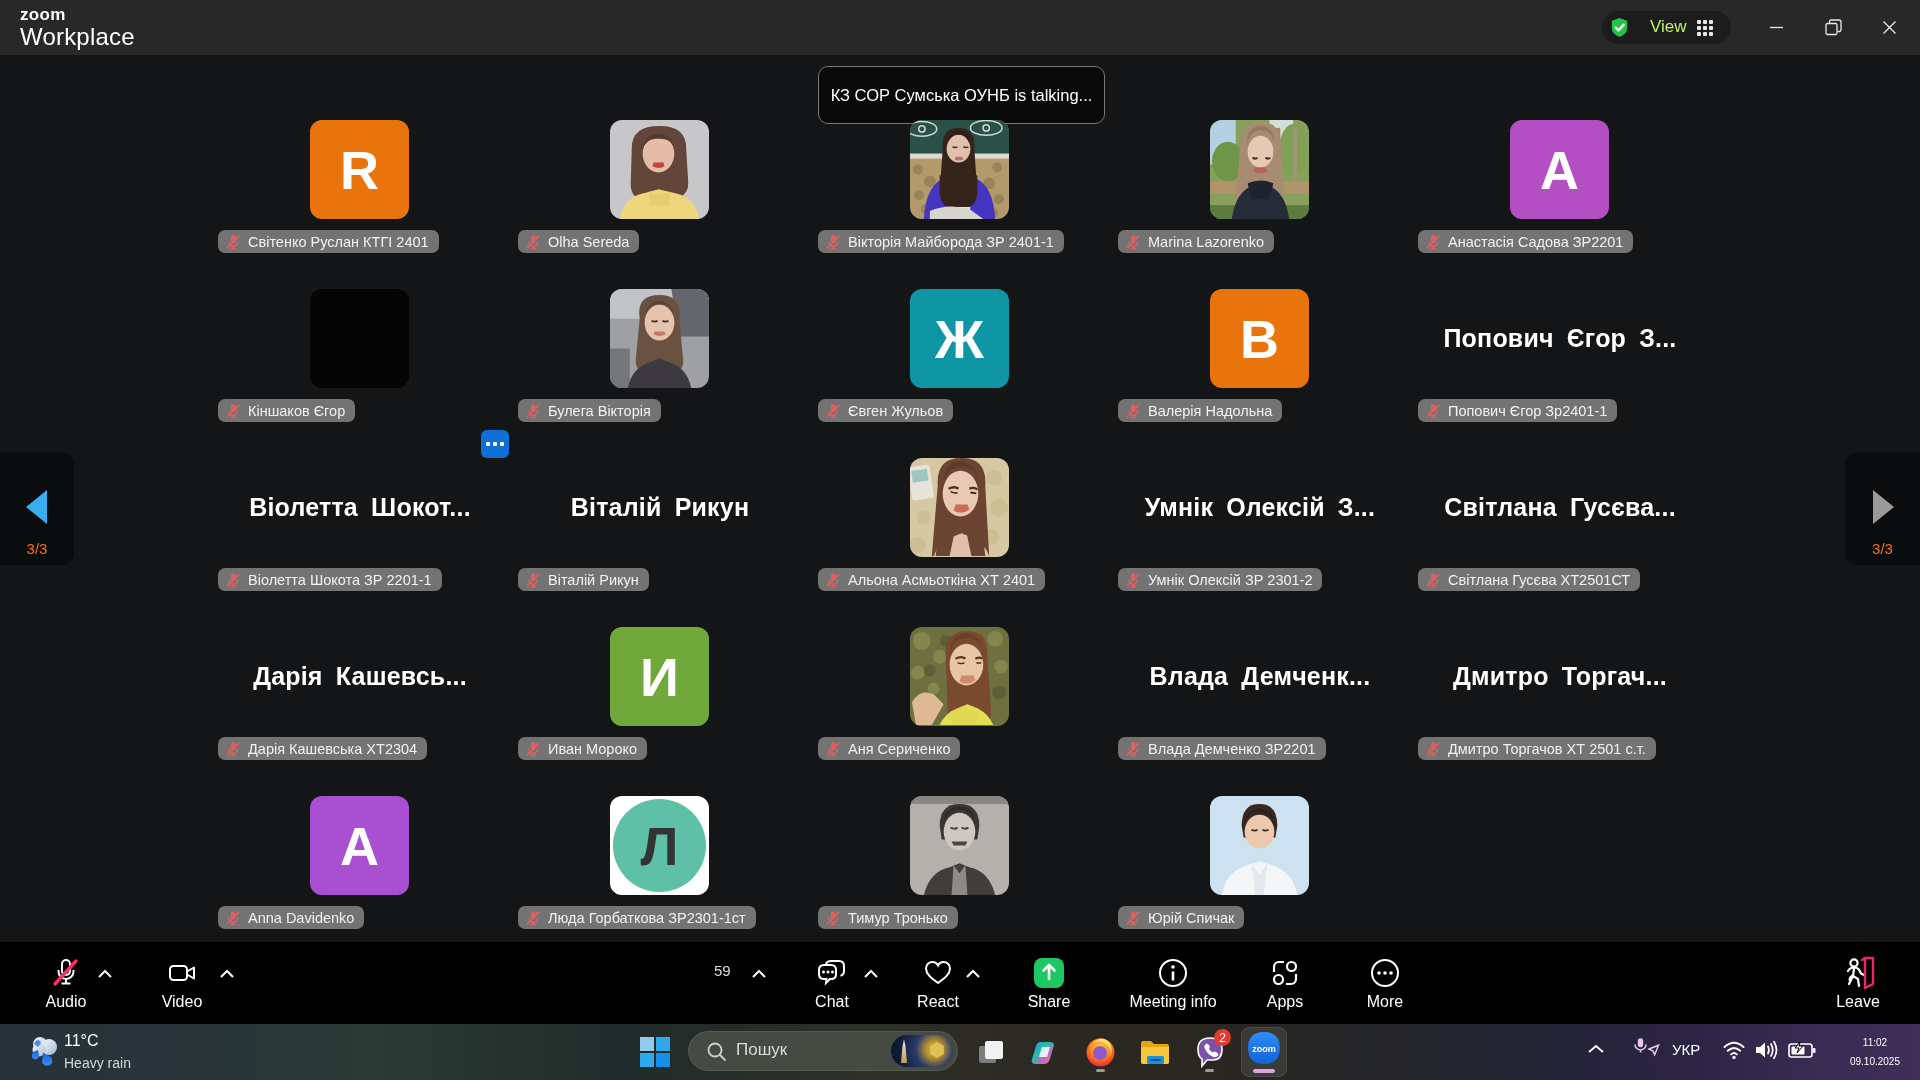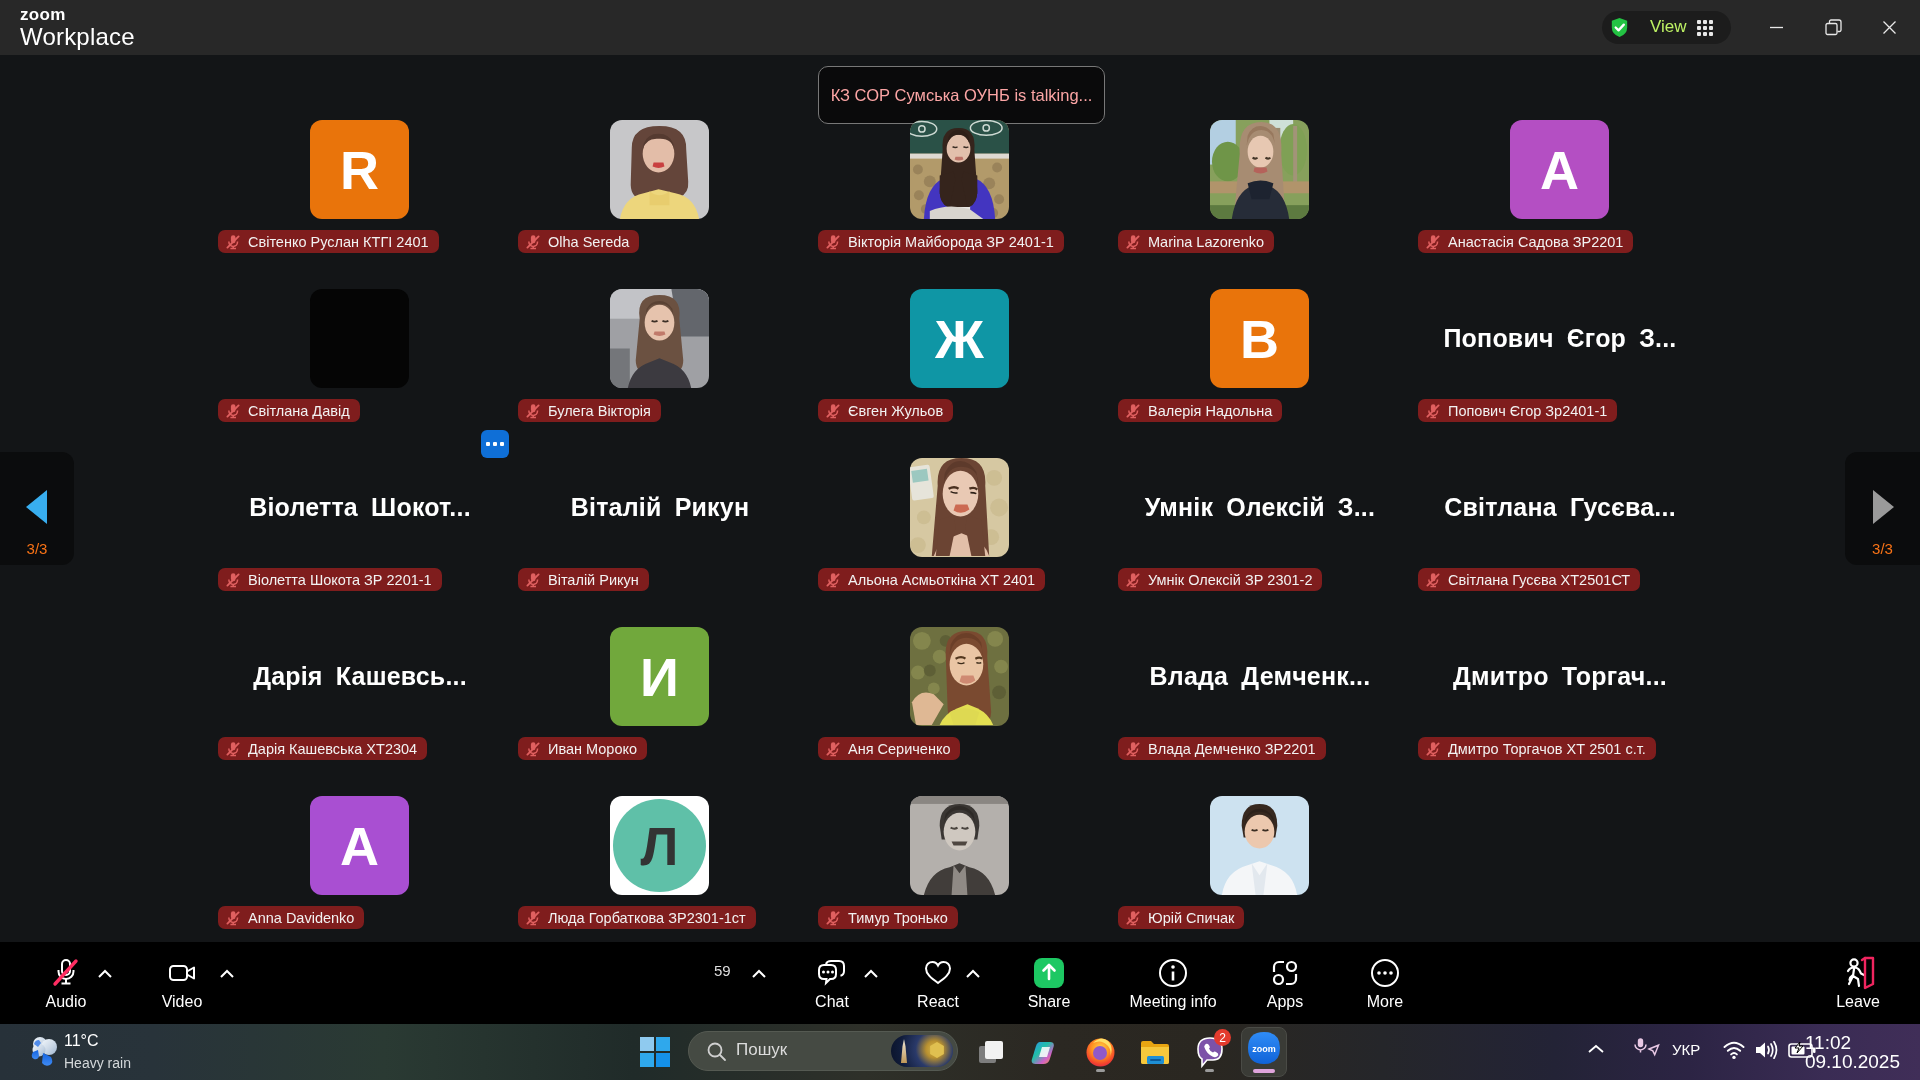--- a/index.html
+++ b/index.html
@@ -6,29 +6,29 @@
 font-family:"Liberation Sans",sans-serif;}
 
 #titlebar{position:absolute;left:0;top:0;width:1920px;height:55px;background:#282828;}
 #zlogo{position:absolute;left:20px;top:6px;color:#fff;}
 #zlogo .z1{font-size:17px;font-weight:bold;letter-spacing:.3px;line-height:18px}
 #zlogo .z2{font-size:24px;font-weight:400;line-height:26px;letter-spacing:.2px}
 #viewpill{position:absolute;left:1602px;top:11px;width:129px;height:33px;background:#1c1c1c;border-radius:17px;display:flex;align-items:center;}
 #viewpill .vtext{position:absolute;left:48px;top:6px;color:#bef264;font-size:17px}
 .wbtn{position:absolute;top:0;width:46px;height:55px;display:flex;align-items:center;justify-content:center;color:#e8e8e8}
 
-#tooltip{position:absolute;left:818px;top:66px;width:287px;height:58px;background:#0a0a0b;border:1px solid #787878;border-radius:10px;display:flex;align-items:center;justify-content:center;color:#fca5a5;font-size:16.5px;white-space:nowrap;}
+#tooltip{position:absolute;left:818px;top:66px;width:287px;height:58px;background:#0a0a0b;border:1px solid #787878;border-radius:10px;display:flex;align-items:center;justify-content:center;color:#ffffff;font-size:16.5px;white-space:nowrap;}
 
 #gal{position:absolute;left:210px;top:85px;width:1500px;height:845px;display:flex;flex-wrap:wrap;align-content:flex-start;}
 .tile{position:relative;width:300px;height:169px;}
 .av{position:absolute;left:100px;top:35px;width:99px;height:99px;border-radius:12px;display:flex;align-items:center;justify-content:center;font-size:54px;font-weight:bold;overflow:hidden}
 .av svg{display:block}
 .lcirc{width:93px;height:93px;border-radius:50%;background:#5fc0a8;color:#333;display:flex;align-items:center;justify-content:center}
 .big{position:absolute;left:0;top:0;width:300px;height:169px;display:flex;align-items:center;justify-content:center;color:#fff;font-size:25px;font-weight:bold;letter-spacing:.2px;word-spacing:6px;white-space:nowrap}
-.lab{position:absolute;left:8px;bottom:1px;height:23px;background:#7f1d1d;border-radius:7px;display:inline-flex;align-items:center;padding:0 10px 0 7px;max-width:286px}
+.lab{position:absolute;left:8px;bottom:1px;height:23px;background:#737373;border-radius:7px;display:inline-flex;align-items:center;padding:0 10px 0 7px;max-width:286px}
 .lab span{color:#f2f2f2;font-size:14.5px;margin-left:7px;white-space:nowrap}
 .lmic{flex:0 0 16px}
 
 #pgl{position:absolute;left:0;top:452px;width:74px;height:113px;background:#0b0c0d;border-radius:0 12px 12px 0;}
 #pgr{position:absolute;left:1845px;top:452px;width:75px;height:113px;background:#0b0c0d;border-radius:12px 0 0 12px;}
 .tri-l{position:absolute;left:26px;top:38px;width:0;height:0;border-top:17px solid transparent;border-bottom:17px solid transparent;border-right:21px solid #38aeef}
 .tri-r{position:absolute;left:28px;top:38px;width:0;height:0;border-top:17px solid transparent;border-bottom:17px solid transparent;border-left:21px solid #9a9a9a}
 .pgt{position:absolute;left:0;width:100%;top:88px;text-align:center;color:#f97316;font-size:15px}
 #dots3{position:absolute;left:481px;top:430px;width:28px;height:28px;border-radius:6px;background:#0f6fd7;display:flex;align-items:center;justify-content:center;gap:3px}
 #dots3 i{width:4px;height:4px;background:#fff;border-radius:1px}
@@ -36,21 +36,21 @@
 #toolbar{position:absolute;left:0;top:942px;width:1920px;height:82px;background:#000;}
 .tbtn{position:absolute;top:0;height:82px;color:#fff;text-align:center}
 .tbtn .ticon{position:absolute;left:50%;transform:translateX(-50%);top:14px;height:34px;display:flex;align-items:center}
 .tbtn .tlab{position:absolute;left:50%;transform:translateX(-50%);top:51px;font-size:16px;white-space:nowrap;}
 .chev{position:absolute;top:27px}
 .t59{position:absolute;top:20px;font-size:15px;color:#ddd}
 
 #taskbar{position:absolute;left:0;top:1024px;width:1920px;height:56px;
 background:linear-gradient(90deg,#273139 0%,#28333a 8%,#2a3a33 20%,#202b29 33%,#2e3029 45%,#2b2822 55%,#2a2721 63%,#25262a 72%,#232336 81%,#2c2444 88%,#3a2c54 95%,#402e58 100%);}
 .tic{position:absolute;top:1038px}
-#clock{position:absolute;right:20px;top:1033px;text-align:left;font-size:19px;line-height:19px;color:#fff}
+#clock{position:absolute;right:20px;top:1033px;text-align:center;font-size:10px;line-height:19px;color:#fff}
 #wxt{position:absolute;left:64px;top:1030px;color:#fff;font-size:16px;line-height:22px}
 #wxt .wx2{font-size:14px;color:#d4d8da}
 #search{position:absolute;left:688px;top:1031px;width:270px;height:40px;border-radius:20px;background:#454a43;border:1px solid #555a52;}
 #search .stext{position:absolute;left:47px;top:8px;color:#dcdcdc;font-size:17px}
 #bingimg{position:absolute;right:4px;top:3px;width:62px;height:32px;border-radius:16px;background:radial-gradient(circle at 70% 45%,#d8b84a 0%,#b89030 18%,#2a3a6a 40%,#101c3a 75%,#0a1228 100%);overflow:hidden}
 #bingimg .jw{position:absolute;left:38px;top:7px;width:16px;height:16px;background:#e0c050;clip-path:polygon(50% 0,93% 25%,93% 75%,50% 100%,7% 75%,7% 25%)}
 #bingimg .rk{position:absolute;left:8px;top:4px;width:10px;height:24px;background:linear-gradient(#f0e8d8,#c09858);clip-path:polygon(20% 100%,35% 30%,50% 0,65% 30%,80% 100%)}
 .appdash{position:absolute;top:1069px;width:9px;height:3px;border-radius:2px;background:#9a9a9a}
 #zoomact{position:absolute;left:1241px;top:1027px;width:46px;height:50px;background:#3a3b36;border:1px solid #4a4b46;border-radius:8px}
 #zoomdash{position:absolute;left:1253px;top:1069px;width:22px;height:4px;border-radius:2px;background:#dfa4dc}
@@ -227,21 +227,21 @@
     </div>
     <div class="tile">
       <div class="av" style="background:#050505;color:#fff"></div>
       <div class="lab">
         <svg class="lmic" width="16" height="16" viewBox="0 0 16 16">
 <rect x="5.9" y="1.2" width="4.6" height="8" rx="2.3" fill="#e06060"></rect>
 <path d="M3.9 7.4 v0.7 a4.3 4.3 0 0 0 8.6 0 v-0.7" stroke="#e06060" stroke-width="1.5" fill="none"></path>
 <path d="M8.2 12.4 v1.8 M5.4 14.4 h5.6" stroke="#e06060" stroke-width="1.5"></path>
 <path d="M2.4 13.6 L13.6 2.4" stroke="#e06060" stroke-width="1.9" stroke-linecap="round"></path>
 </svg>
-        <span>Світлана Давід</span>
+        <span>Кіншаков Єгор</span>
       </div>
     </div>
     <div class="tile">
       <div class="av photo">
         <svg width="99" height="99" viewBox="0 0 100 100">
 <rect width="100" height="100" fill="#9fa0a4"></rect>
 <rect width="100" height="30" fill="#c2c3c7"></rect>
 <path d="M62 0 h38 v48 h-30 z" fill="#63666c"></path>
 <path d="M0 60 h20 v40 h-20 z" fill="#74767a"></path>
 <path d="M30 30 Q26 6 50 6 Q73 6 70 30 L74 72 Q74 84 62 88 L38 88 Q26 84 26 72 Z" fill="#6b5141"></path>

